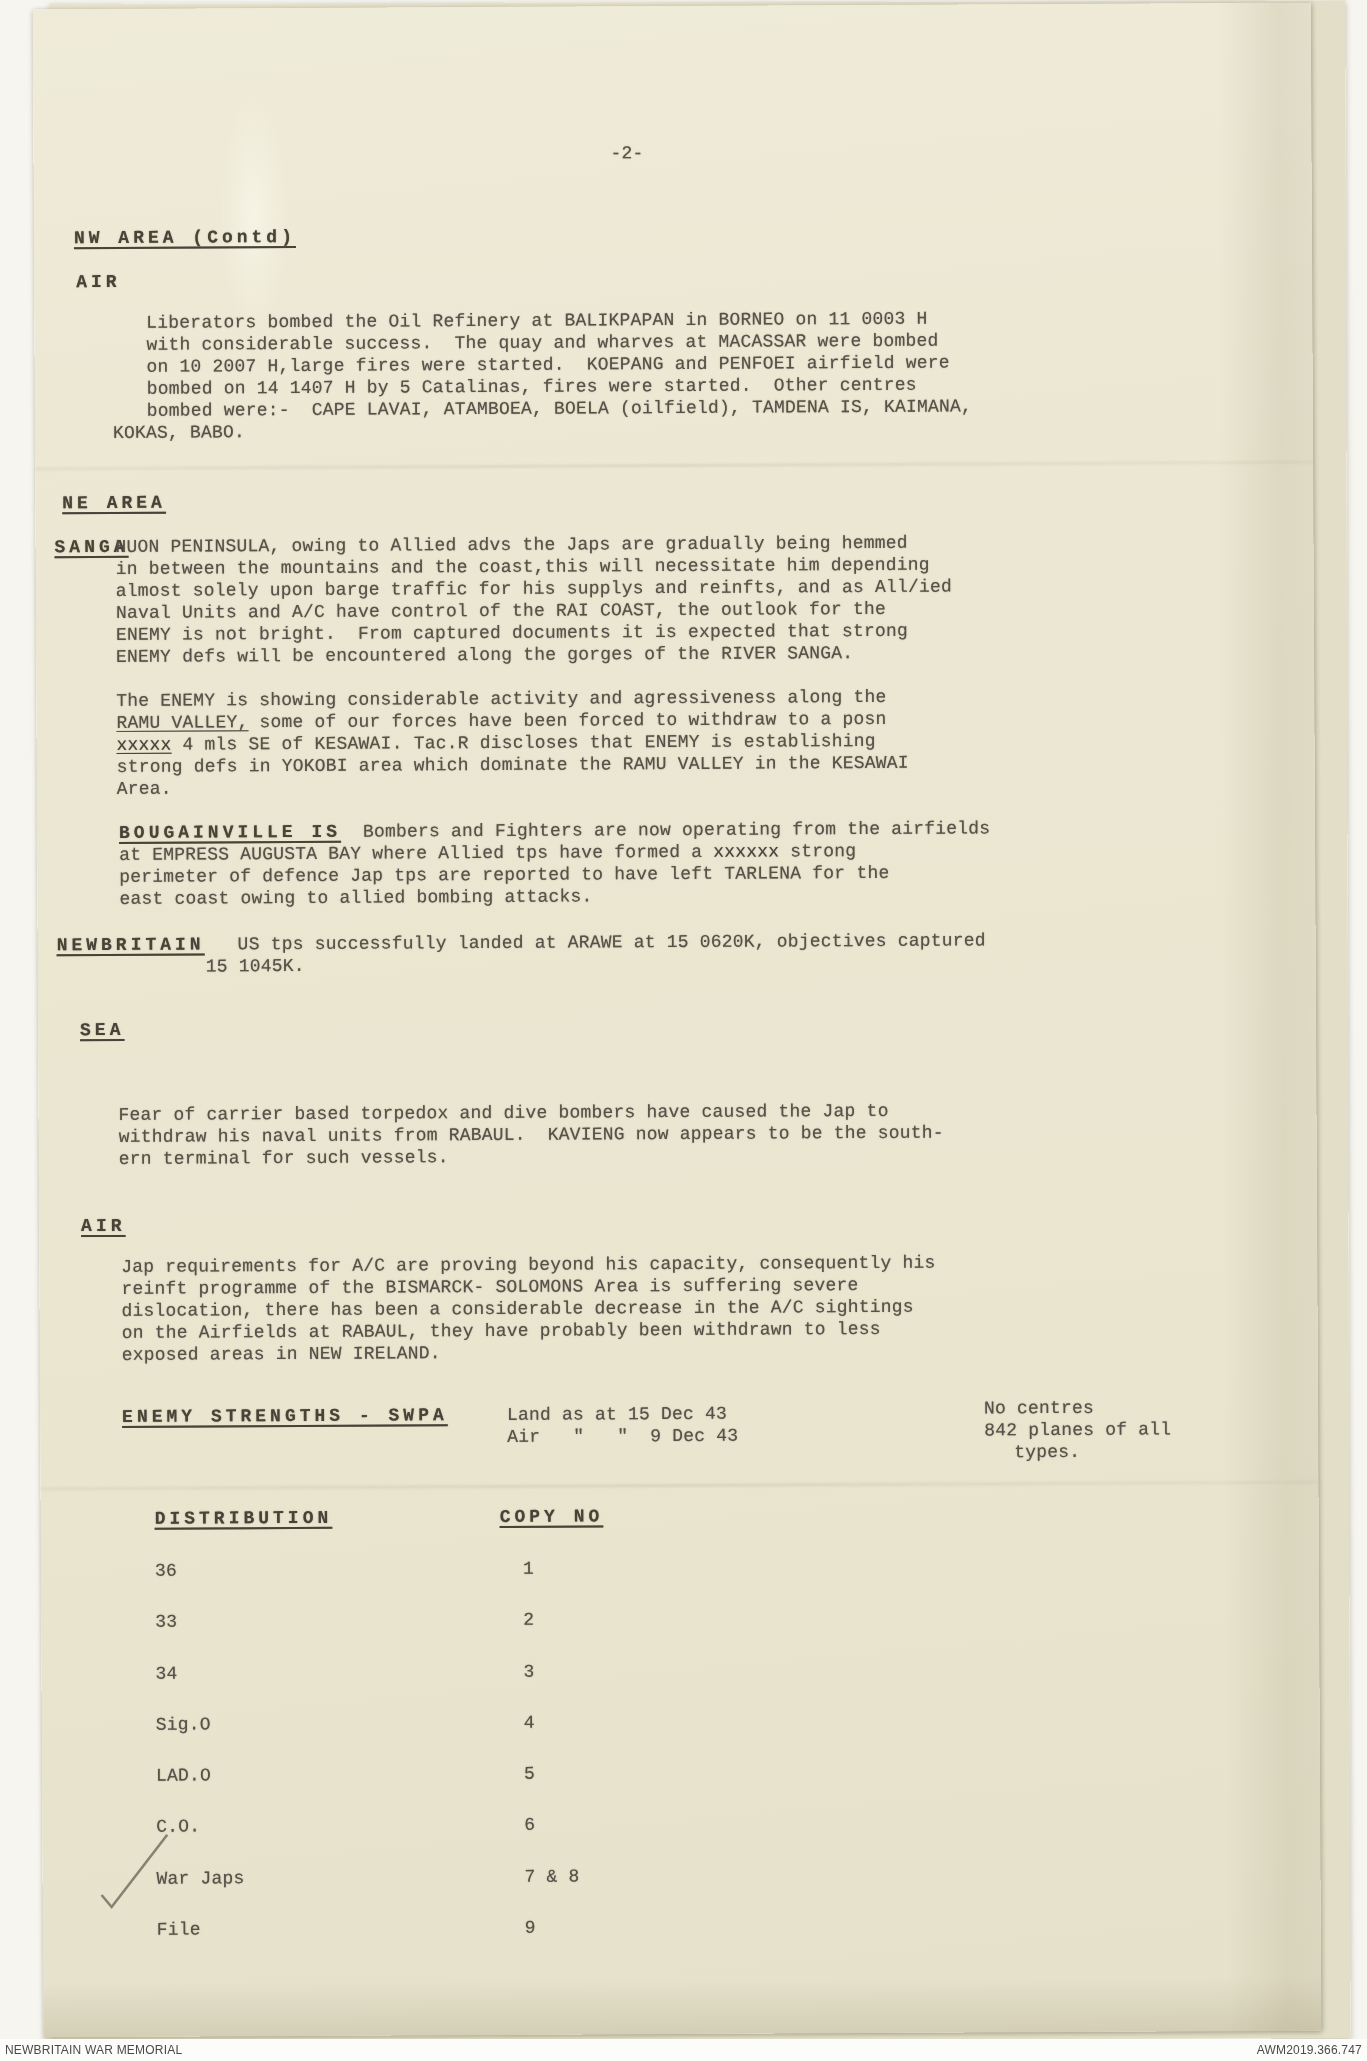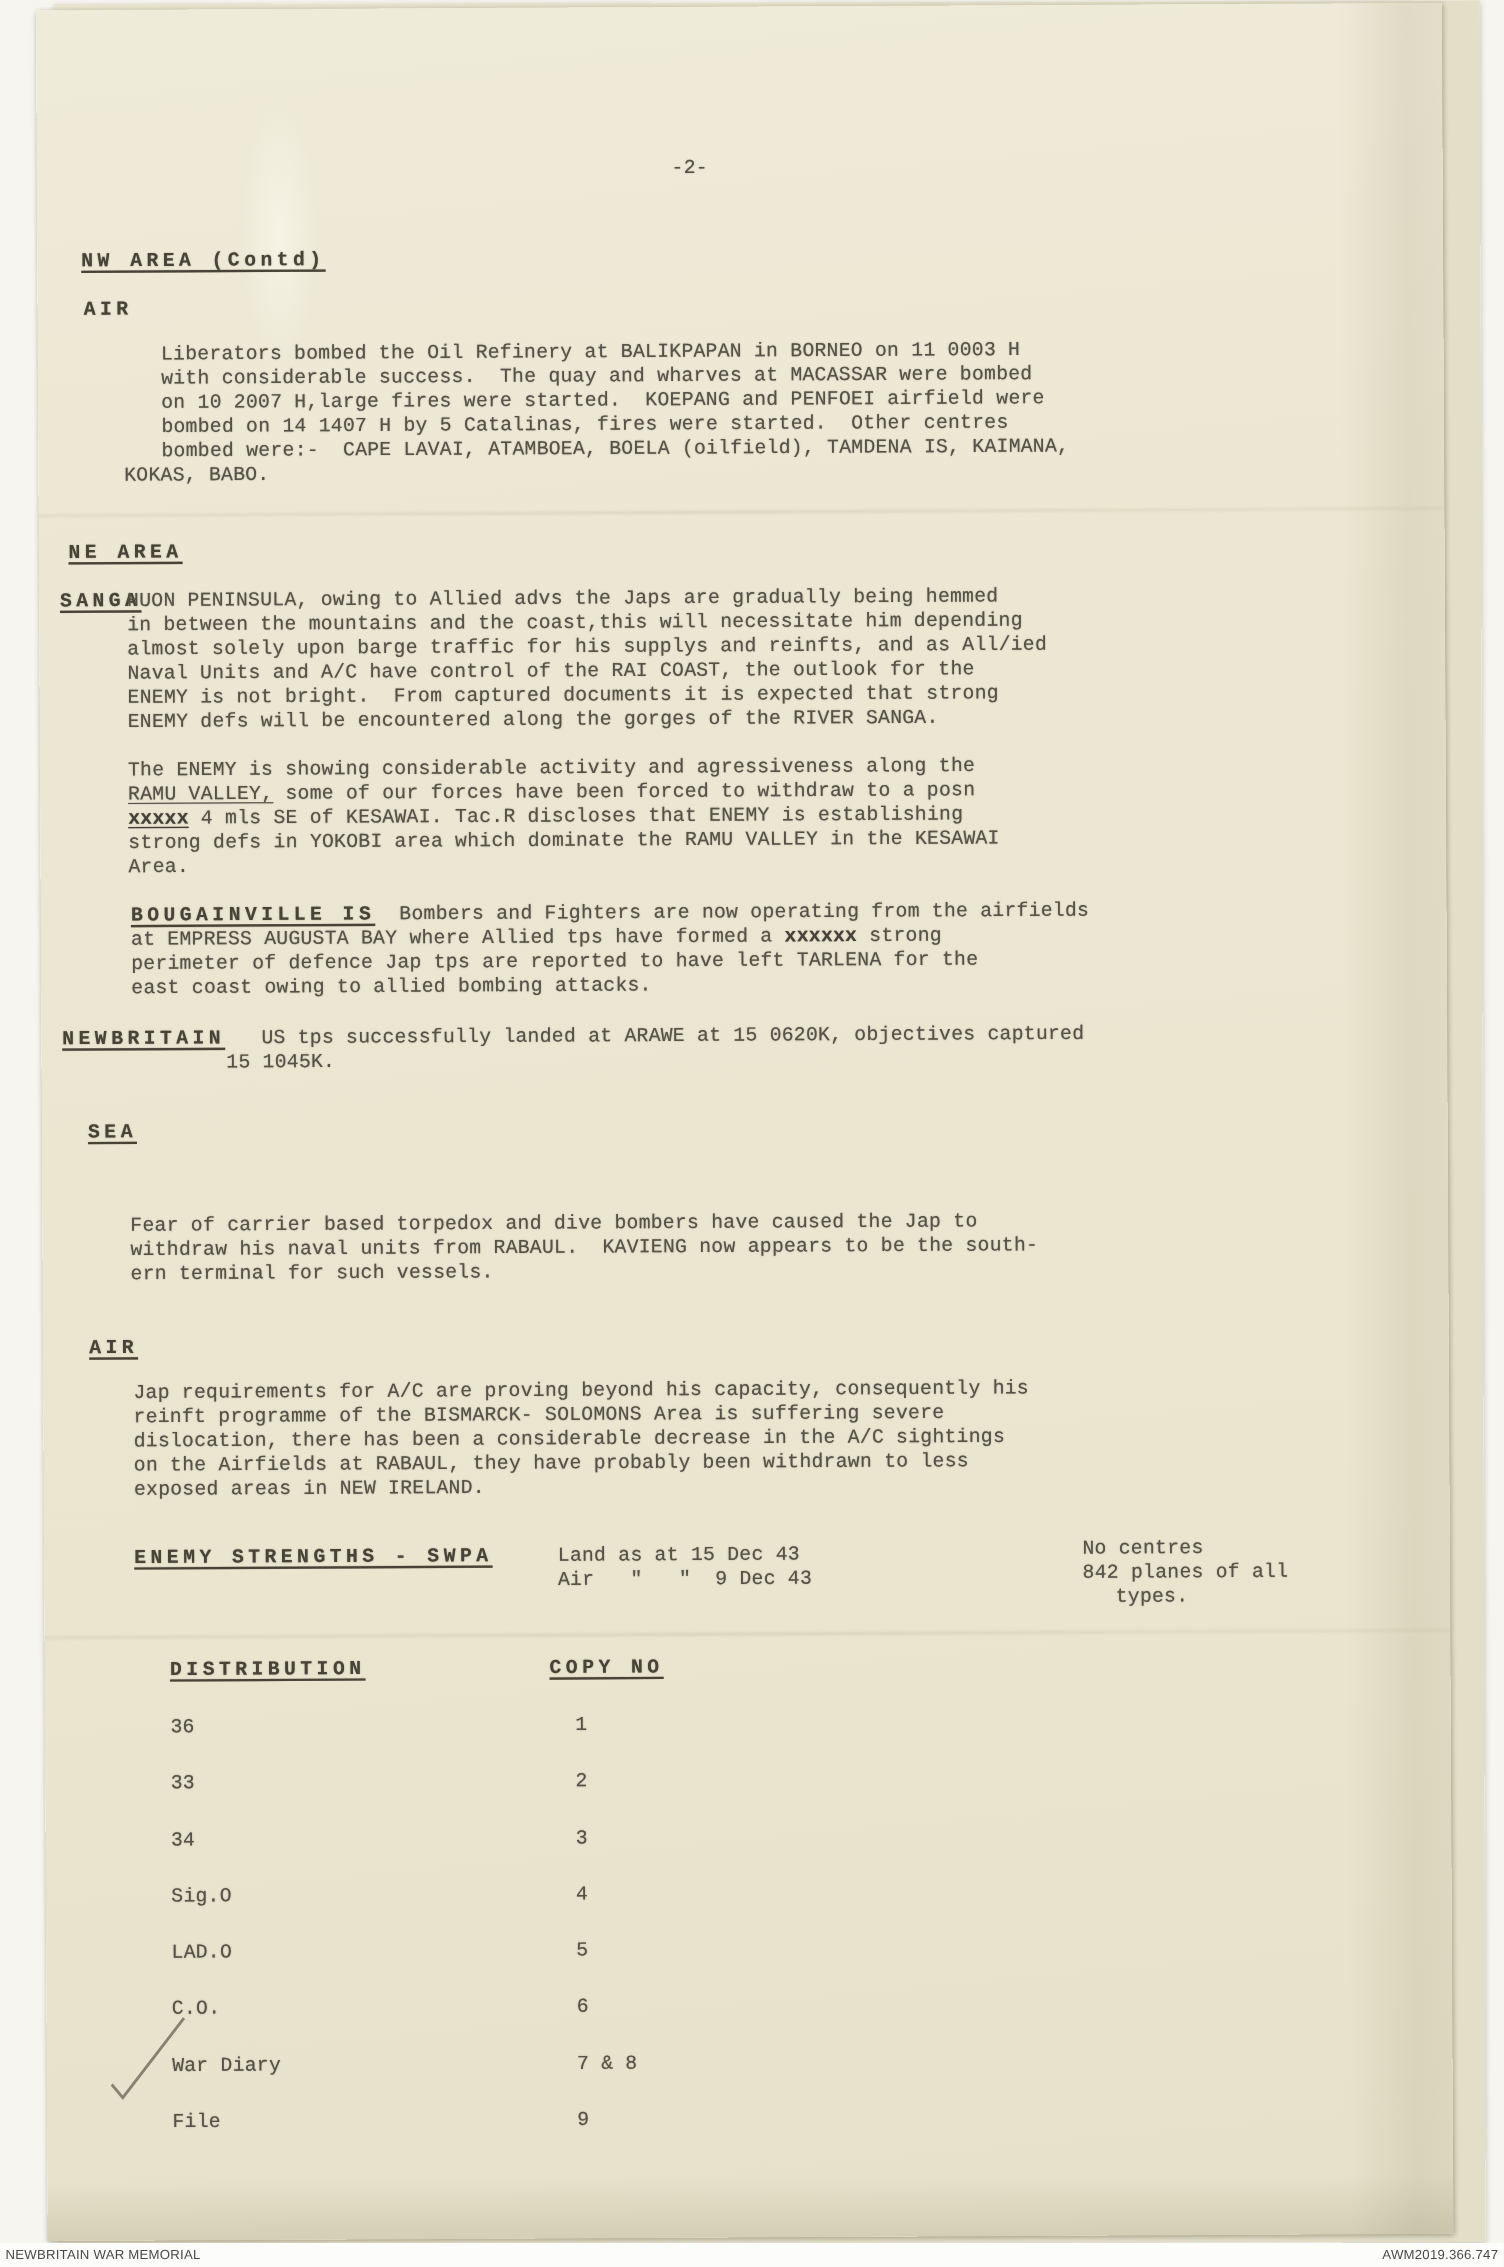--- a/index.html
+++ b/index.html
@@ -34,21 +34,21 @@
       font-size:18px;line-height:22px;letter-spacing:0.2px;
       color:#565248;white-space:pre;
       text-shadow:0 0 1.2px rgba(86,82,72,.65);}
   .ln{position:absolute;}
   .para{position:absolute;}
   .pl{height:22px;}
   .h,.hi{font-weight:bold;letter-spacing:4px;color:#474337;
       text-decoration:underline;text-underline-offset:4px;text-decoration-thickness:2px;}
   .h--plain{text-decoration:none;}
   .u{text-decoration:underline;text-underline-offset:3px;}
-  .xx{font-weight:bold;color:#45413a;margin-top:24px;}
+  .xx{font-weight:normal;color:#45413a;margin-top:24px;}
   .outdent{margin-left:-34px;}
 
   .checkmark{position:absolute;left:52px;top:1820px;}
 
   
   .footer{position:absolute;left:0;bottom:0;width:1367px;height:22px;
       background:#fcfcfb;display:flex;justify-content:space-between;align-items:center;
       box-sizing:border-box;padding:0 5px;
       font-family:"Liberation Sans",sans-serif;font-size:12px;color:#4a4a4a;letter-spacing:0.2px;}
 </style>
@@ -138,21 +138,21 @@
   <div class="ln" style="left:114px;top:1602px">33</div>
   <div class="ln" style="left:482px;top:1602px">2</div>
   <div class="ln" style="left:114px;top:1654px">34</div>
   <div class="ln" style="left:482px;top:1654px">3</div>
   <div class="ln" style="left:114px;top:1705px">Sig.O</div>
   <div class="ln" style="left:482px;top:1705px">4</div>
   <div class="ln" style="left:114px;top:1756px">LAD.O</div>
   <div class="ln" style="left:482px;top:1756px">5</div>
   <div class="ln" style="left:114px;top:1807px">C.O.</div>
   <div class="ln" style="left:482px;top:1807px">6</div>
-  <div class="ln" style="left:114px;top:1859px">War Diary</div>
+  <div class="ln" style="left:114px;top:1859px">War Japs</div>
   <div class="ln" style="left:482px;top:1859px">7 &amp; 8</div>
   <div class="ln" style="left:114px;top:1910px">File</div>
   <div class="ln" style="left:482px;top:1910px">9</div>
 
   <svg class="checkmark" width="80" height="90" viewBox="0 0 80 90">
     <path d="M7 66 L17 78 L73 6" fill="none" stroke="#6f6a5e" stroke-width="2.6" opacity="0.8"></path>
   </svg>
 </div>
 
 <div class="footer">

